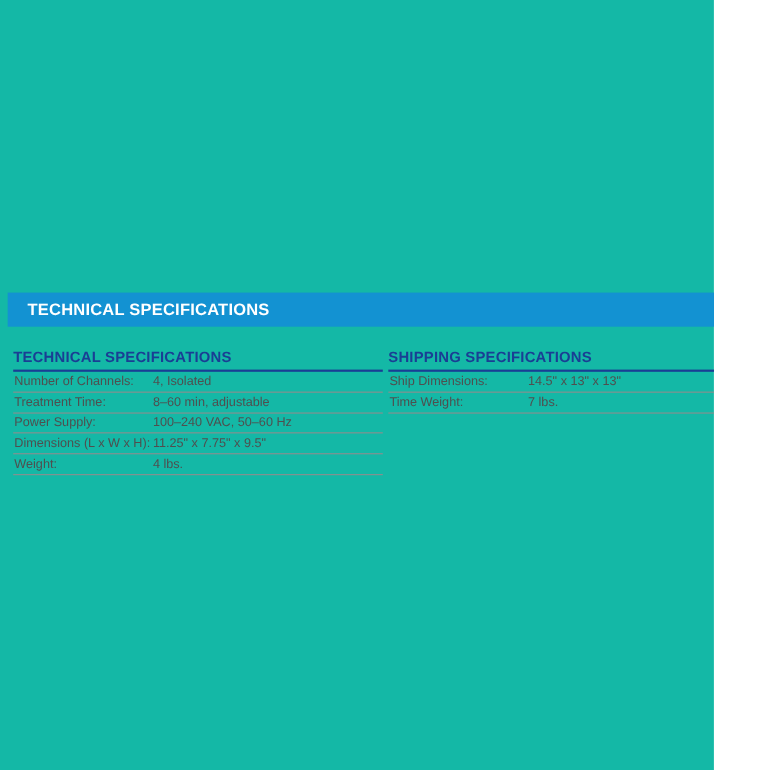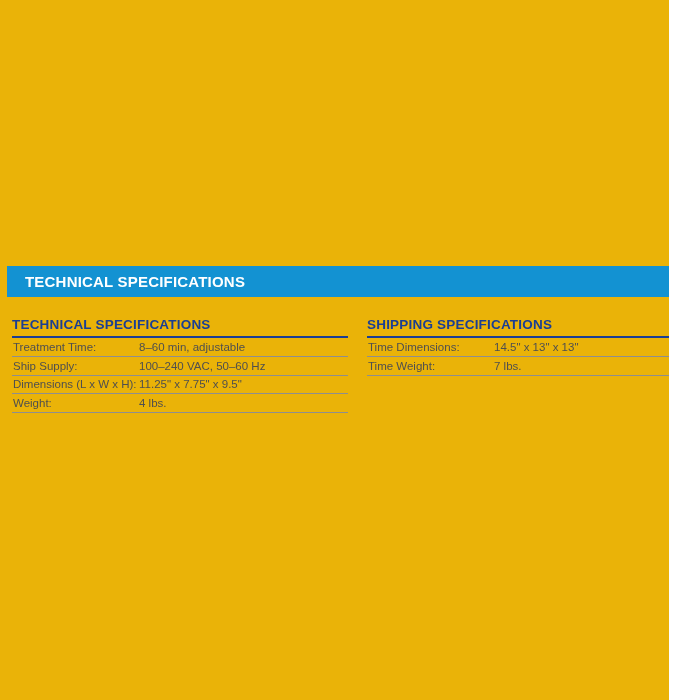--- a/index.html
+++ b/index.html
@@ -1,22 +1,23 @@
 <!DOCTYPE html>
 <html><head>
 <meta charset="utf-8">
 <style>
   html, body { margin: 0; padding: 0; background: #ffffff; }
   .page {
     position: relative;
-    width: 669px;
+    width: 612px;
     height: 700px;
-    background: #eab308;
+    background: #14b8a6;
     font-family: "Liberation Sans", sans-serif;
     overflow: hidden;
+    padding-left: 37px;
   }
   .banner {
     position: absolute;
     left: 7px;
     top: 266px;
     width: 687px;
     height: 31px;
     background: #1392d2;
     display: flex;
     align-items: center;
@@ -26,21 +27,21 @@
     font-weight: bold;
     font-size: 15px;
     padding-left: 18px;
     letter-spacing: 0.2px;
   }
   .spec-table {
     position: absolute;
     top: 317px;
   }
   .table-left  { left: 12px;  width: 336px; }
-  .table-right { left: 367px; width: 329px; }
+  .table-right { left: 353px; width: 329px; }
   .table-heading {
     margin: 0 0 4px 0;
     font-size: 13.5px;
     font-weight: bold;
     color: #1a3e94;
     letter-spacing: 0.2px;
   }
   .table-body {
     border-top: 2px solid #1a3e94;
   }
@@ -69,43 +70,47 @@
 <div class="page">
 
   <div class="banner">
     <span class="banner-title">TECHNICAL SPECIFICATIONS</span>
   </div>
 
   <section class="spec-table table-left">
     <h2 class="table-heading">TECHNICAL SPECIFICATIONS</h2>
     <div class="table-body">
       <div class="row">
+        <span class="label">Number of Channels:</span>
+        <span class="value">4, Isolated</span>
+      </div>
+      <div class="row">
         <span class="label">Treatment Time:</span>
         <span class="value">8–60 min, adjustable</span>
       </div>
       <div class="row">
-        <span class="label">Ship Supply:</span>
+        <span class="label">Power Supply:</span>
         <span class="value">100–240 VAC, 50–60 Hz</span>
       </div>
       <div class="row">
         <span class="label">Dimensions (L x W x H):</span>
         <span class="value">11.25" x 7.75" x 9.5"</span>
       </div>
       <div class="row">
         <span class="label">Weight:</span>
         <span class="value">4 lbs.</span>
       </div>
     </div>
   </section>
 
   <section class="spec-table table-right">
     <h2 class="table-heading">SHIPPING SPECIFICATIONS</h2>
     <div class="table-body">
       <div class="row">
-        <span class="label">Time Dimensions:</span>
+        <span class="label">Ship Dimensions:</span>
         <span class="value">14.5" x 13" x 13"</span>
       </div>
       <div class="row">
         <span class="label">Time Weight:</span>
         <span class="value">7 lbs.</span>
       </div>
     </div>
   </section>
 
 </div>

